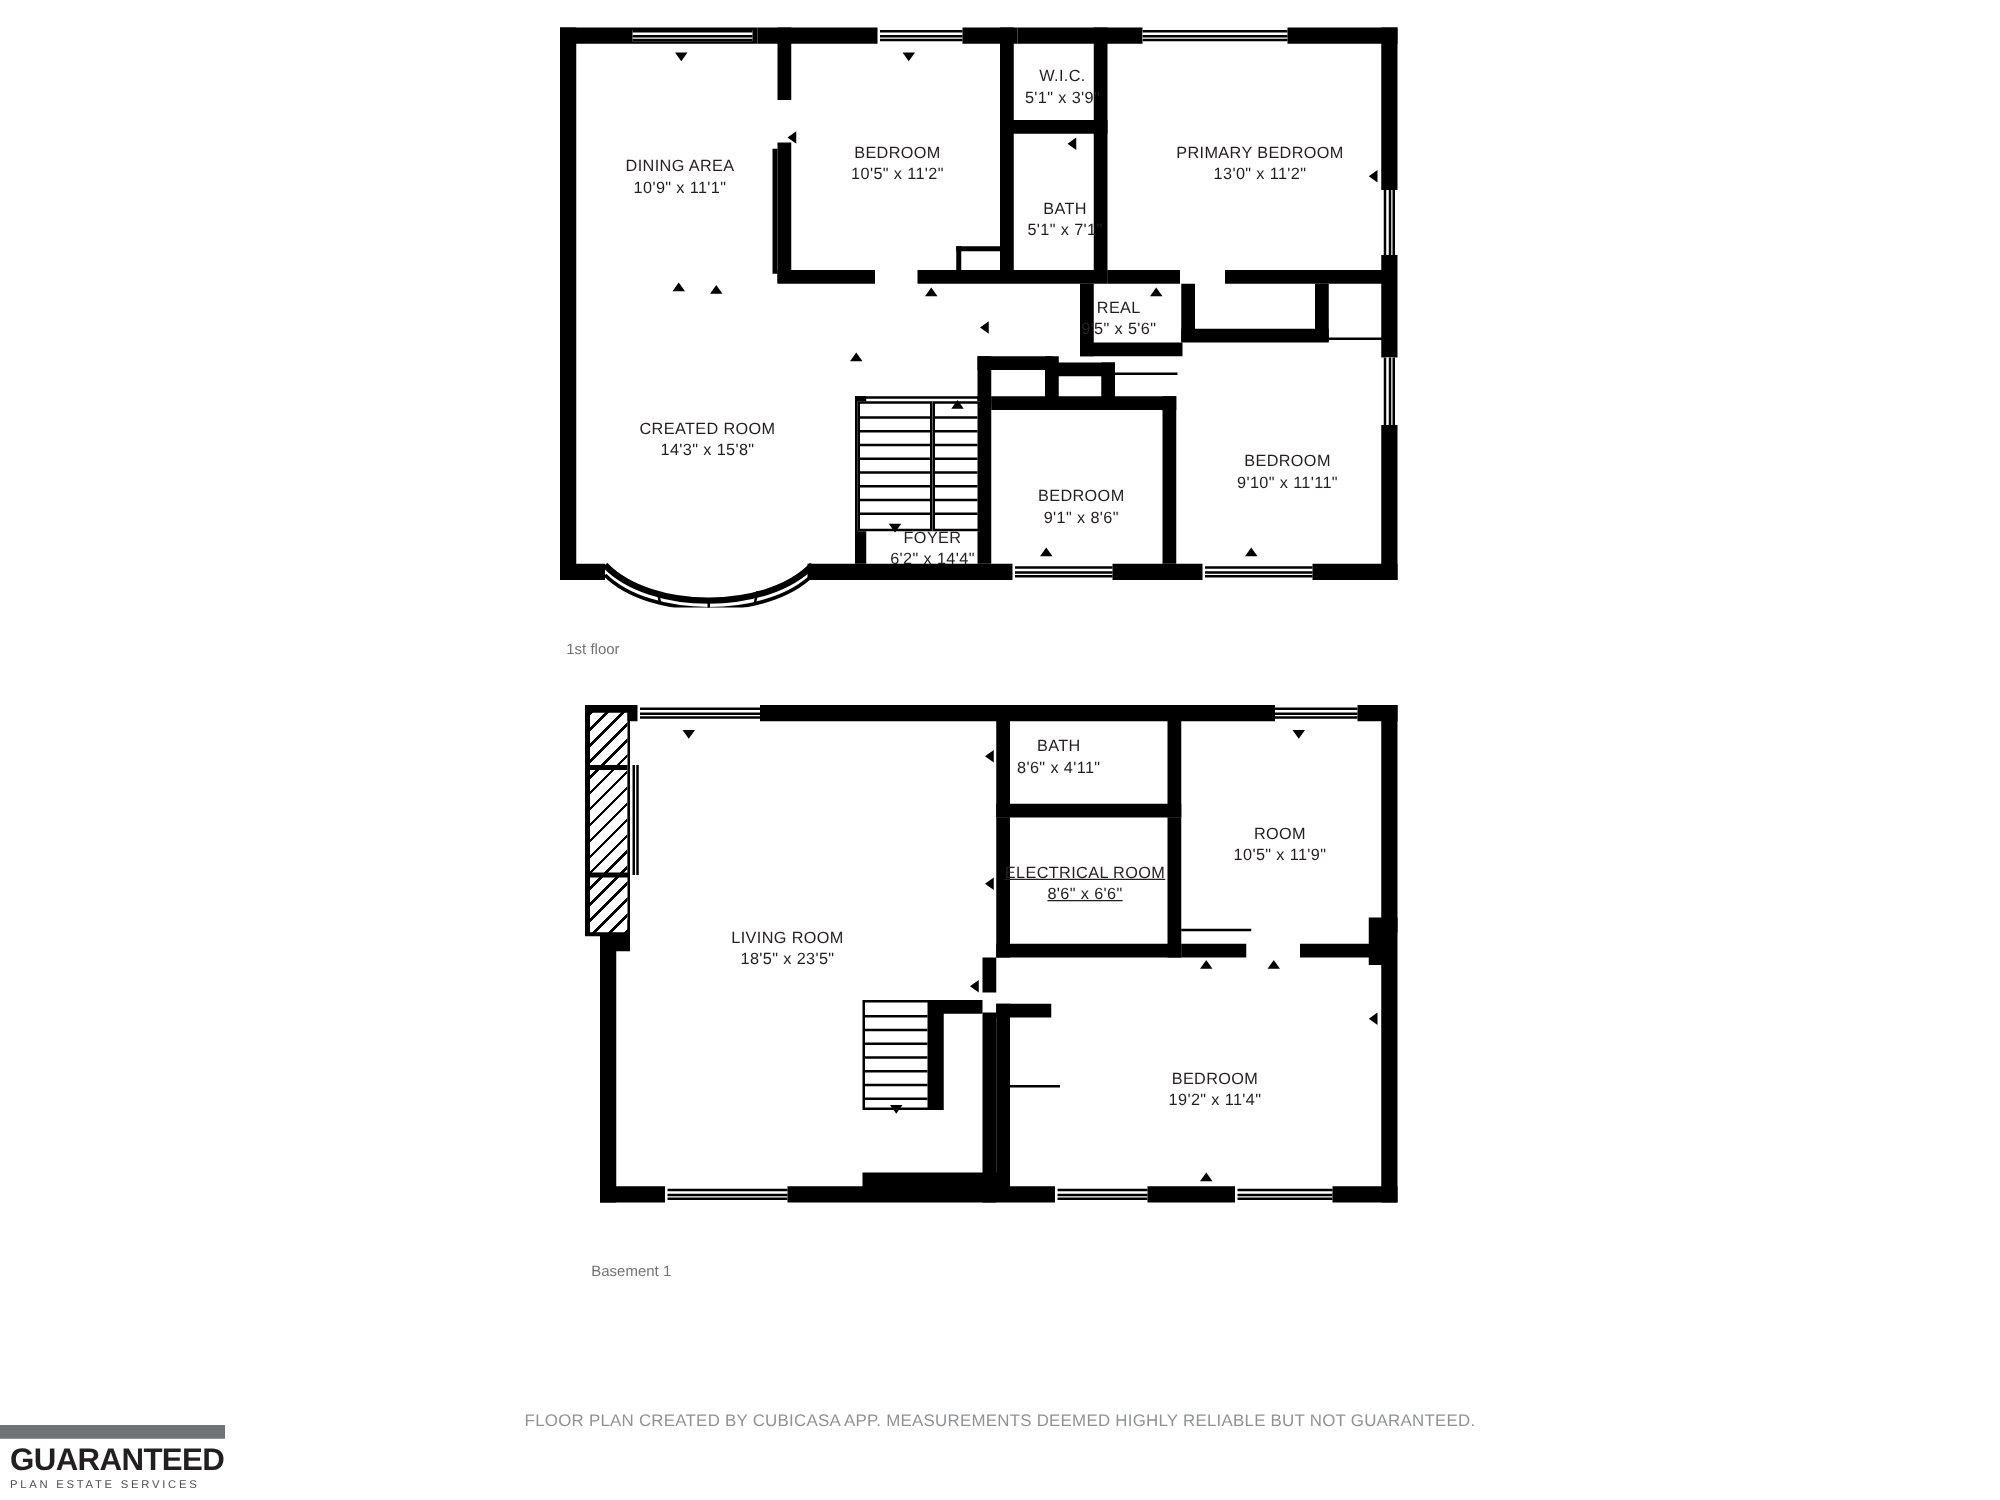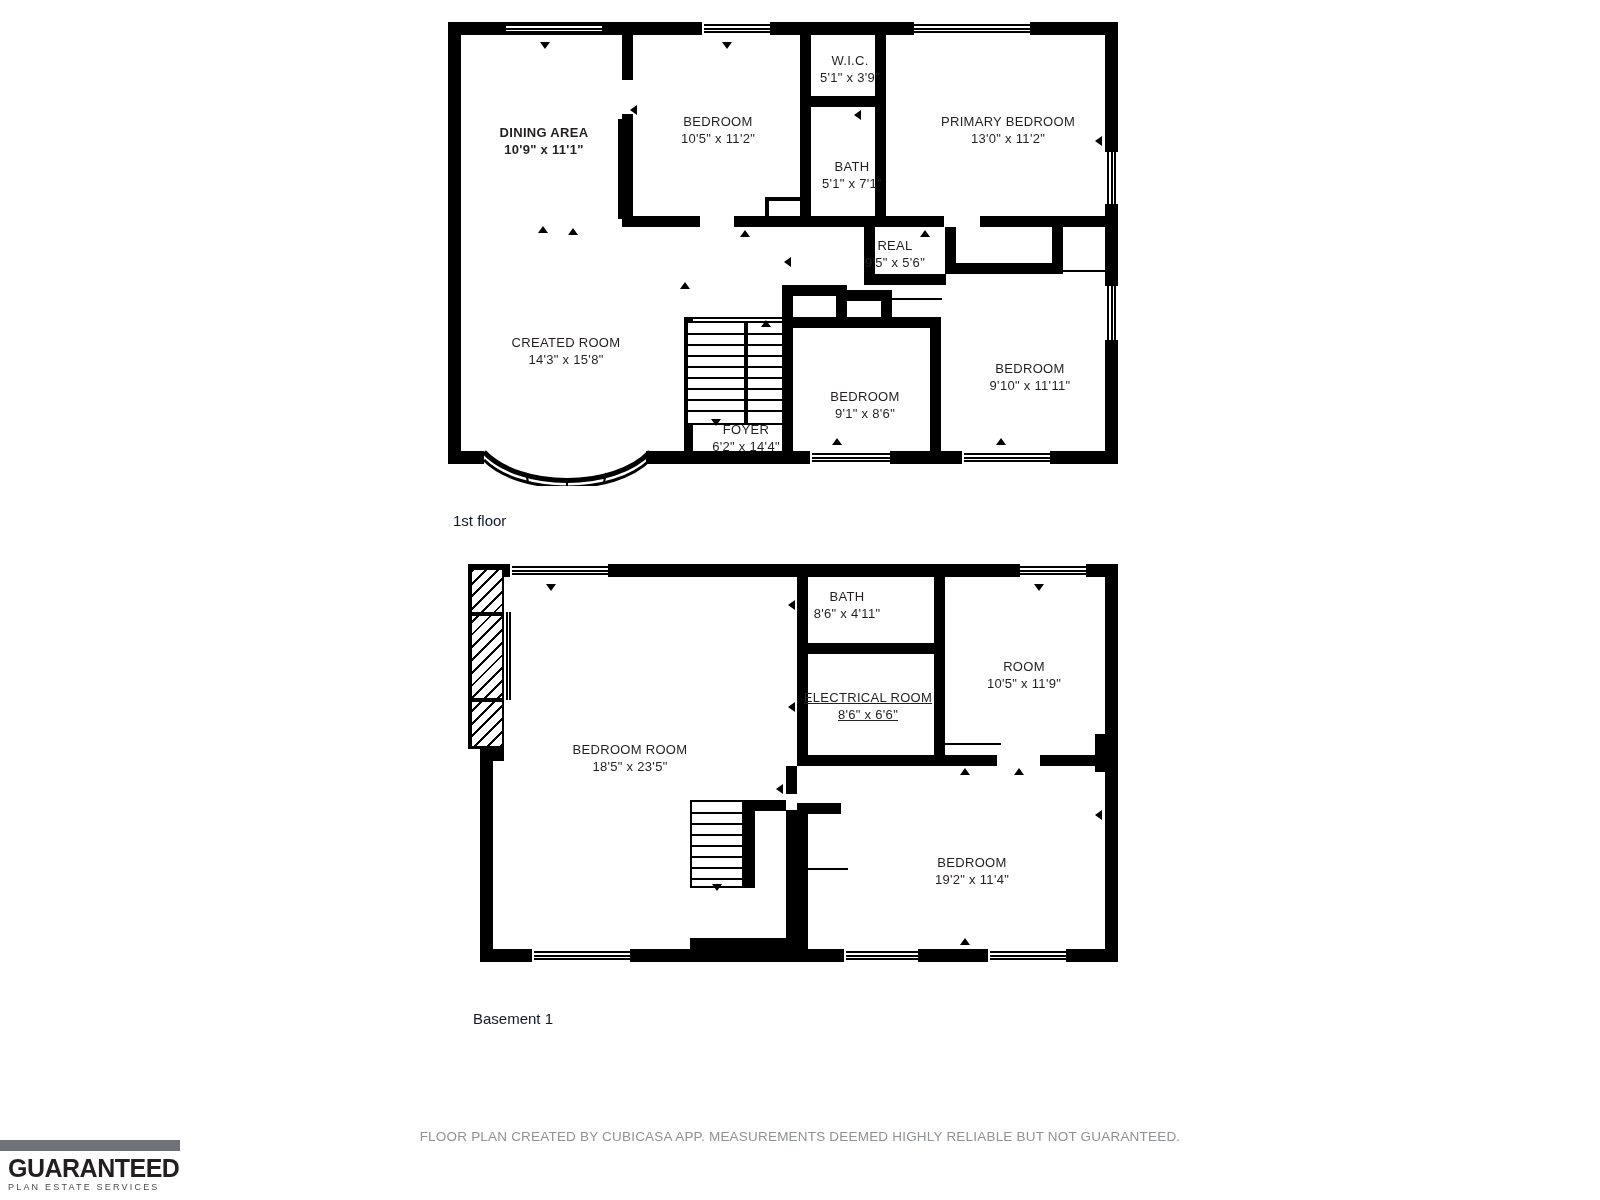--- a/index.html
+++ b/index.html
@@ -72,22 +72,22 @@
     letter-spacing: 0.3px;
     white-space: nowrap;
     transform: translateX(-50%);
     color: #231f20;
   }
   .room-label .name { display: block; }
   .room-label .dims { display: block; }
 
   .floor-caption {
     position: absolute;
-    font-size: 15px;
-    color: #0f172a;
+    font-size: 12px;
+    color: #737373;
     white-space: nowrap;
     text-align: right;
   }
 
   
   .arrow {
     position: absolute;
     width: 0; height: 0;
     border-style: solid;
   }
@@ -286,21 +286,21 @@
   <div class="arrow arrow-up" style="left:300px; top:216px;"></div>
   <div class="arrow arrow-left" style="left:414px; top:96px;"></div>
   <div class="arrow arrow-left" style="left:655px; top:122px;"></div>
   <div class="arrow arrow-left" style="left:344px; top:243px;"></div>
   <div class="arrow arrow-up" style="left:480px; top:216px;"></div>
   <div class="arrow arrow-right" style="left:8px; top:330px;"></div>
   <div class="arrow arrow-up" style="left:240px; top:268px;"></div>
   <div class="arrow arrow-up" style="left:392px; top:424px;"></div>
   <div class="arrow arrow-up" style="left:556px; top:424px;"></div>
 
-  <div class="room-label" style="left:104px; top:110px;font-weight:bold;">
+  <div class="room-label" style="left:104px; top:110px;">
     <span class="name">DINING AREA</span>
     <span class="dims">10'9" x 11'1"</span>
   </div>
   <div class="room-label" style="left:278px; top:99px;">
     <span class="name">BEDROOM</span>
     <span class="dims">10'5" x 11'2"</span>
   </div>
   <div class="room-label" style="left:410px; top:38px;">
     <span class="name">W.I.C.</span>
     <span class="dims">5'1" x 3'9"</span>
@@ -417,21 +417,21 @@
   </div>
   <div class="room-label" style="left:584px; top:110px;">
     <span class="name">ROOM</span>
     <span class="dims">10'5" x 11'9"</span>
   </div>
   <div class="room-label" style="left:428px; top:141px;text-decoration:underline;">
     <span class="name">ELECTRICAL ROOM</span>
     <span class="dims">8'6" x 6'6"</span>
   </div>
   <div class="room-label" style="left:190px; top:193px;">
-    <span class="name">BEDROOM ROOM</span>
+    <span class="name">LIVING ROOM</span>
     <span class="dims">18'5" x 23'5"</span>
   </div>
   <div class="room-label" style="left:532px; top:306px;">
     <span class="name">BEDROOM</span>
     <span class="dims">19'2" x 11'4"</span>
   </div>
 </div>
 
 <div class="floor-caption" style="left:473px; top:1010px;">Basement 1</div>
 

